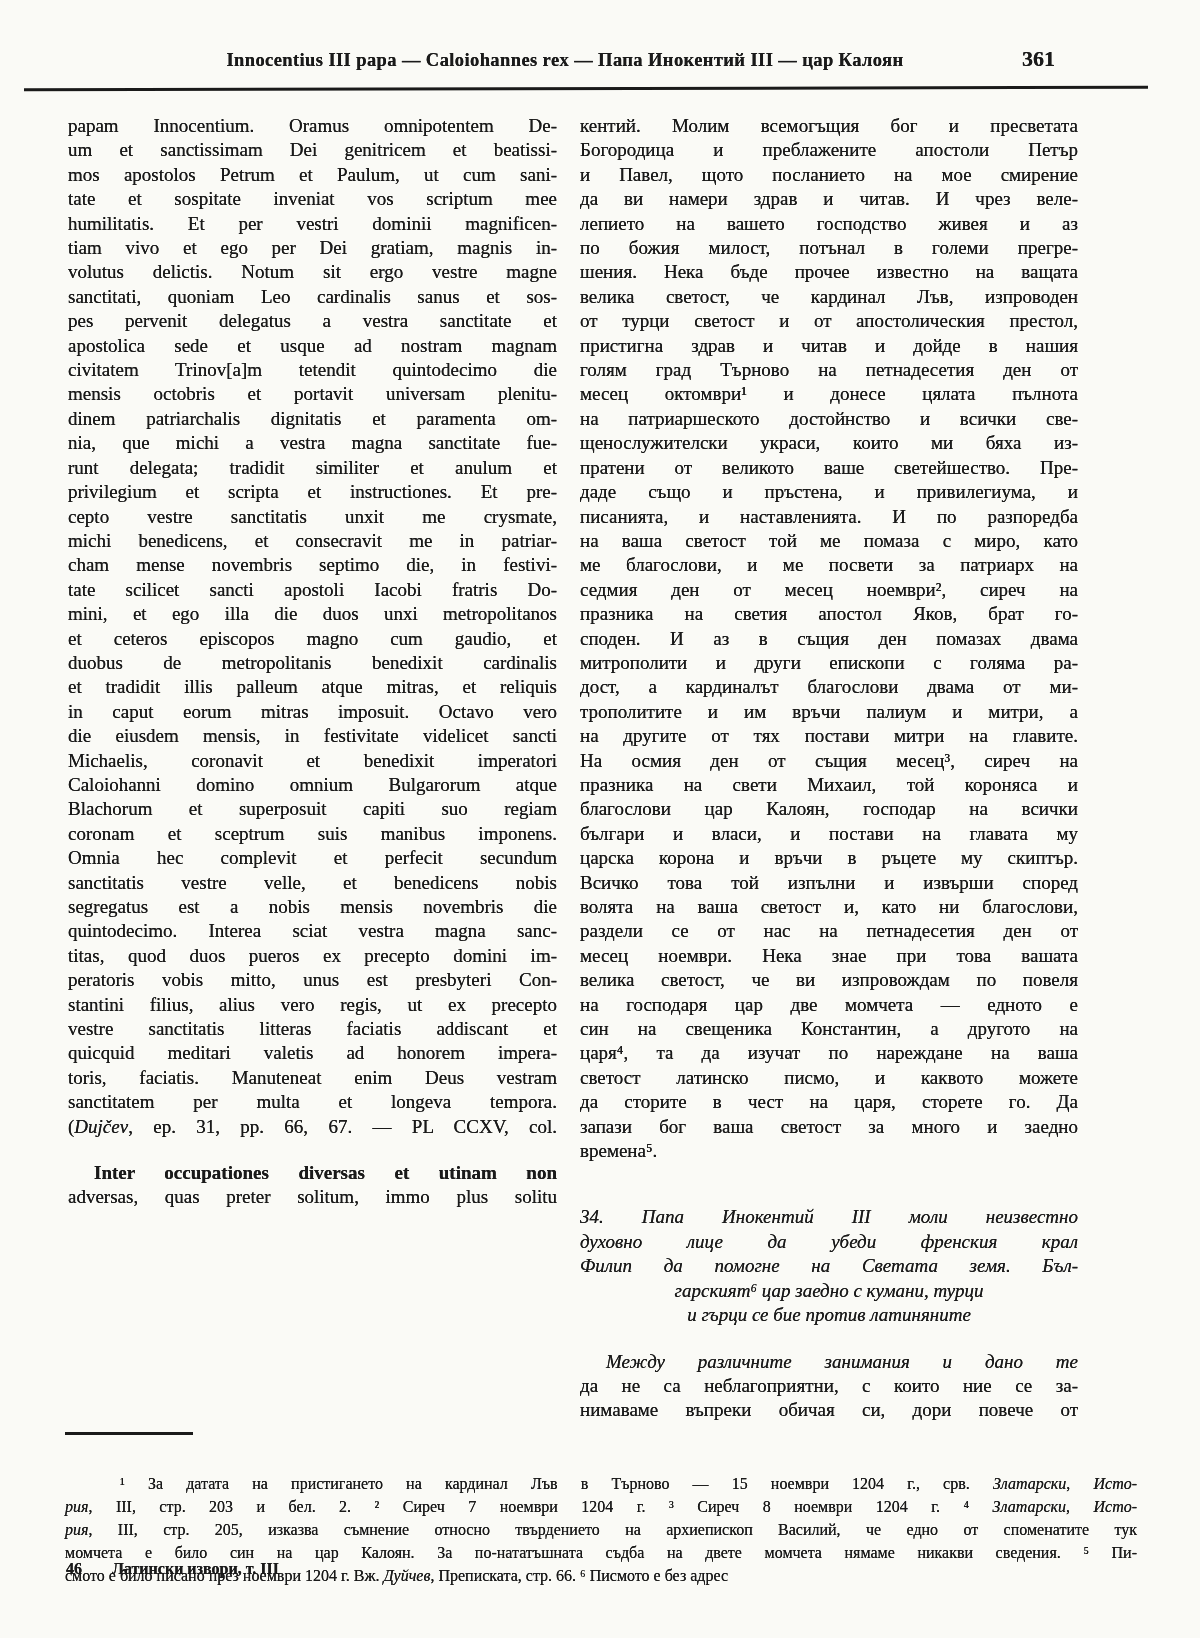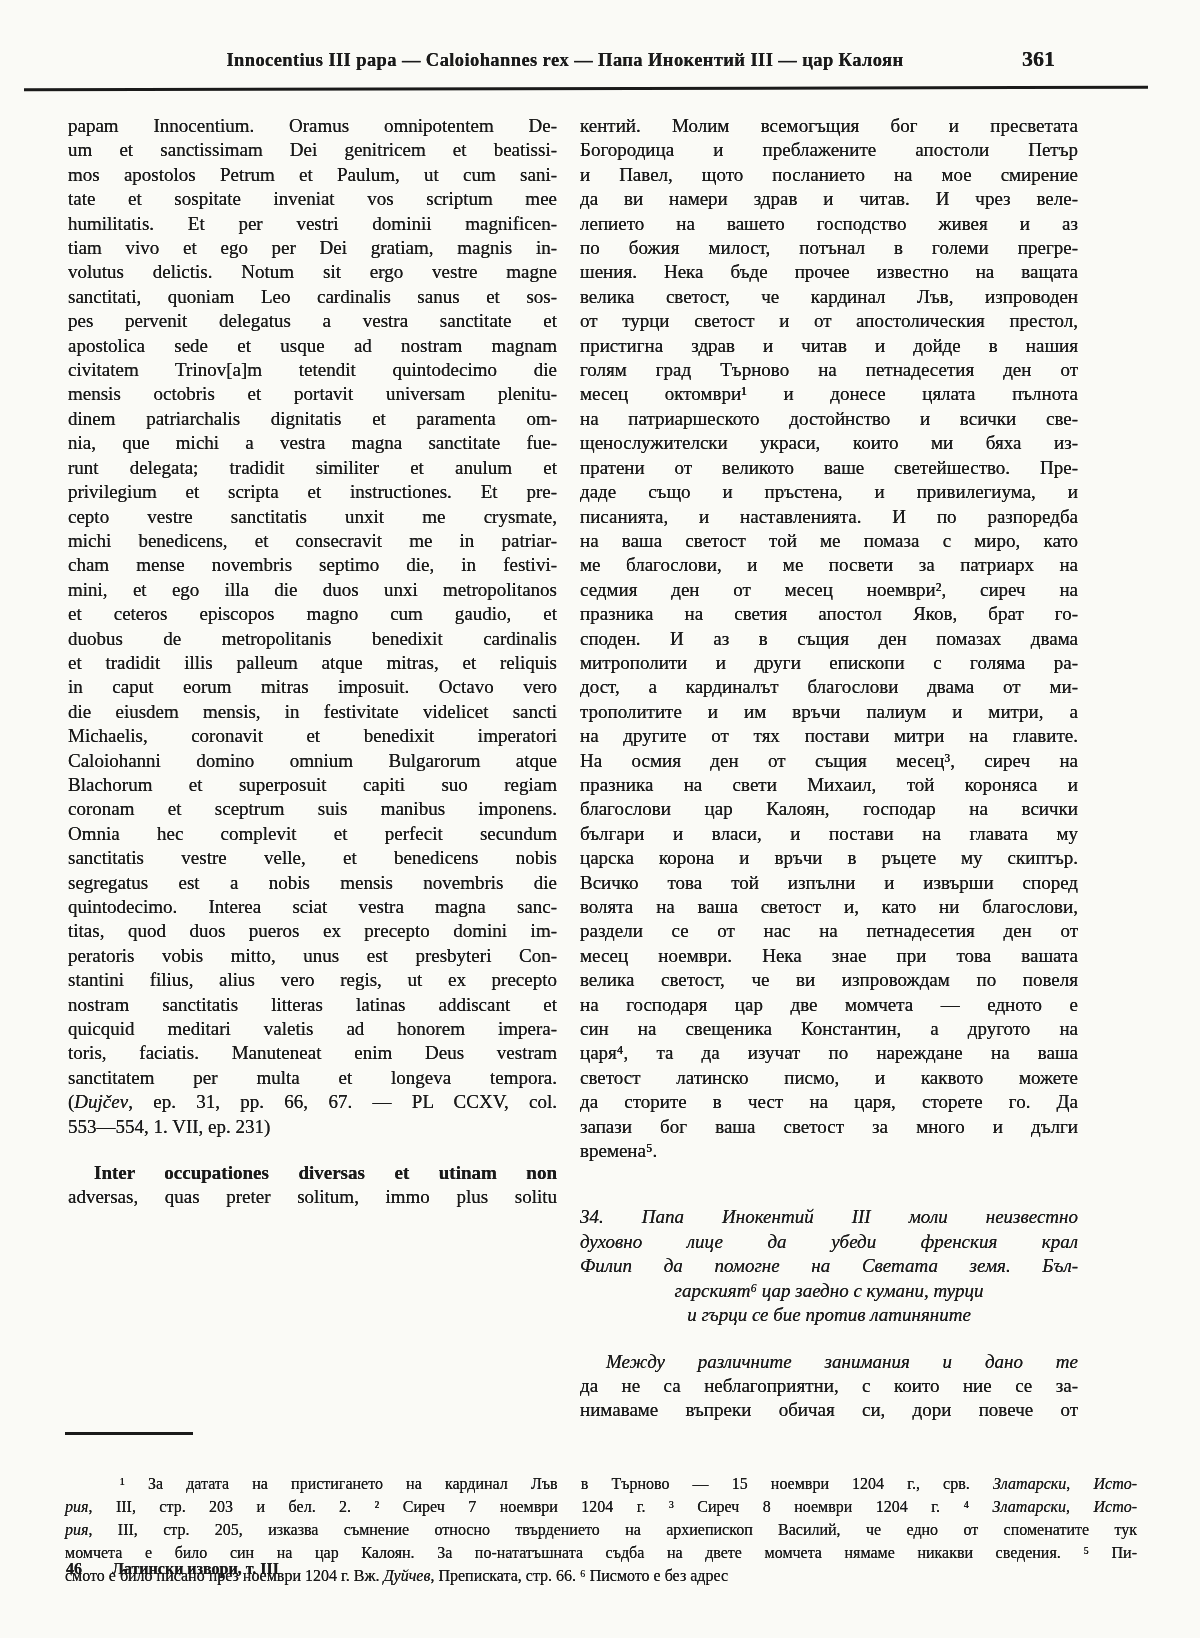--- a/index.html
+++ b/index.html
@@ -81,43 +81,43 @@
         <div class="tline j">apostolica sede et usque ad nostram magnam</div>
         <div class="tline j">civitatem Trinov[a]m tetendit quintodecimo die</div>
         <div class="tline j">mensis octobris et portavit universam plenitu-</div>
         <div class="tline j">dinem patriarchalis dignitatis et paramenta om-</div>
         <div class="tline j">nia, que michi a vestra magna sanctitate fue-</div>
         <div class="tline j">runt delegata; tradidit similiter et anulum et</div>
         <div class="tline j">privilegium et scripta et instructiones. Et pre-</div>
         <div class="tline j">cepto vestre sanctitatis unxit me crysmate,</div>
         <div class="tline j">michi benedicens, et consecravit me in patriar-</div>
         <div class="tline j">cham mense novembris septimo die, in festivi-</div>
+        <div class="tline j">tate scilicet sancti apostoli Iacobi fratris Do-</div>
         <div class="tline j">mini, et ego illa die duos unxi metropolitanos</div>
         <div class="tline j">et ceteros episcopos magno cum gaudio, et</div>
         <div class="tline j">duobus de metropolitanis benedixit cardinalis</div>
         <div class="tline j">et tradidit illis palleum atque mitras, et reliquis</div>
         <div class="tline j">in caput eorum mitras imposuit. Octavo vero</div>
         <div class="tline j">die eiusdem mensis, in festivitate videlicet sancti</div>
         <div class="tline j">Michaelis, coronavit et benedixit imperatori</div>
         <div class="tline j">Caloiohanni domino omnium Bulgarorum atque</div>
         <div class="tline j">Blachorum et superposuit capiti suo regiam</div>
         <div class="tline j">coronam et sceptrum suis manibus imponens.</div>
         <div class="tline j">Omnia hec complevit et perfecit secundum</div>
         <div class="tline j">sanctitatis vestre velle, et benedicens nobis</div>
         <div class="tline j">segregatus est a nobis mensis novembris die</div>
         <div class="tline j">quintodecimo. Interea sciat vestra magna sanc-</div>
         <div class="tline j">titas, quod duos pueros ex precepto domini im-</div>
         <div class="tline j">peratoris vobis mitto, unus est presbyteri Con-</div>
         <div class="tline j">stantini filius, alius vero regis, ut ex precepto</div>
-        <div class="tline j">nostram sanctitatis litteras latinas addiscant et</div>
+        <div class="tline j">vestre sanctitatis litteras faciatis addiscant et</div>
         <div class="tline j">quicquid meditari valetis ad honorem impera-</div>
         <div class="tline j">toris, faciatis.  Manuteneat enim Deus vestram</div>
         <div class="tline j">sanctitatem  per  multa  et  longeva  tempora.</div>
         <div class="tline j"><span>(</span><span class="it">Dujčev</span><span>,  ep.  31, pp.  66, 67. — PL CCXV, col.</span></div>
-        <div class="tline p">553—554, 1. VII, ep. 231)</div>
       </div>
     <div class="block para">
         <div class="tline j" style="text-indent: 26px; font-weight: bold;">Inter occupationes diversas et utinam non</div>
         <div class="tline j">adversas, quas preter solitum, immo plus solitu</div>
       </div>
   </div>
 
   <div class="col right">
     <div class="block body">
         <div class="tline j">кентий. Молим всемогъщия бог и пресветата</div>
@@ -154,21 +154,21 @@
         <div class="tline j">Всичко това той изпълни и извърши според</div>
         <div class="tline j">волята на ваша светост и, като ни благослови,</div>
         <div class="tline j">раздели се от нас на петнадесетия ден от</div>
         <div class="tline j">месец ноември. Нека знае при това вашата</div>
         <div class="tline j">велика светост, че ви изпровождам по повеля</div>
         <div class="tline j">на господаря цар две момчета — едното е</div>
         <div class="tline j">син на свещеника Константин, а другото на</div>
         <div class="tline j">царя⁴, та да изучат по нареждане на ваша</div>
         <div class="tline j">светост латинско писмо, и каквото можете</div>
         <div class="tline j">да сторите в чест на царя, сторете го. Да</div>
-        <div class="tline j">запази бог ваша светост за много и дълги</div>
+        <div class="tline j">запази бог ваша светост за много и заедно</div>
         <div class="tline p">времена⁵.</div>
       </div>
     <div class="block heading">
         <div class="tline j">34. Папа Инокентий III моли неизвестно</div>
         <div class="tline j">духовно лице да убеди френския крал</div>
         <div class="tline j">Филип да помогне на Светата земя. Бъл-</div>
         <div class="tline c">гарският⁶ цар заедно с кумани, турци</div>
         <div class="tline c">и гърци се бие против латиняните</div>
       </div>
     <div class="block para">

